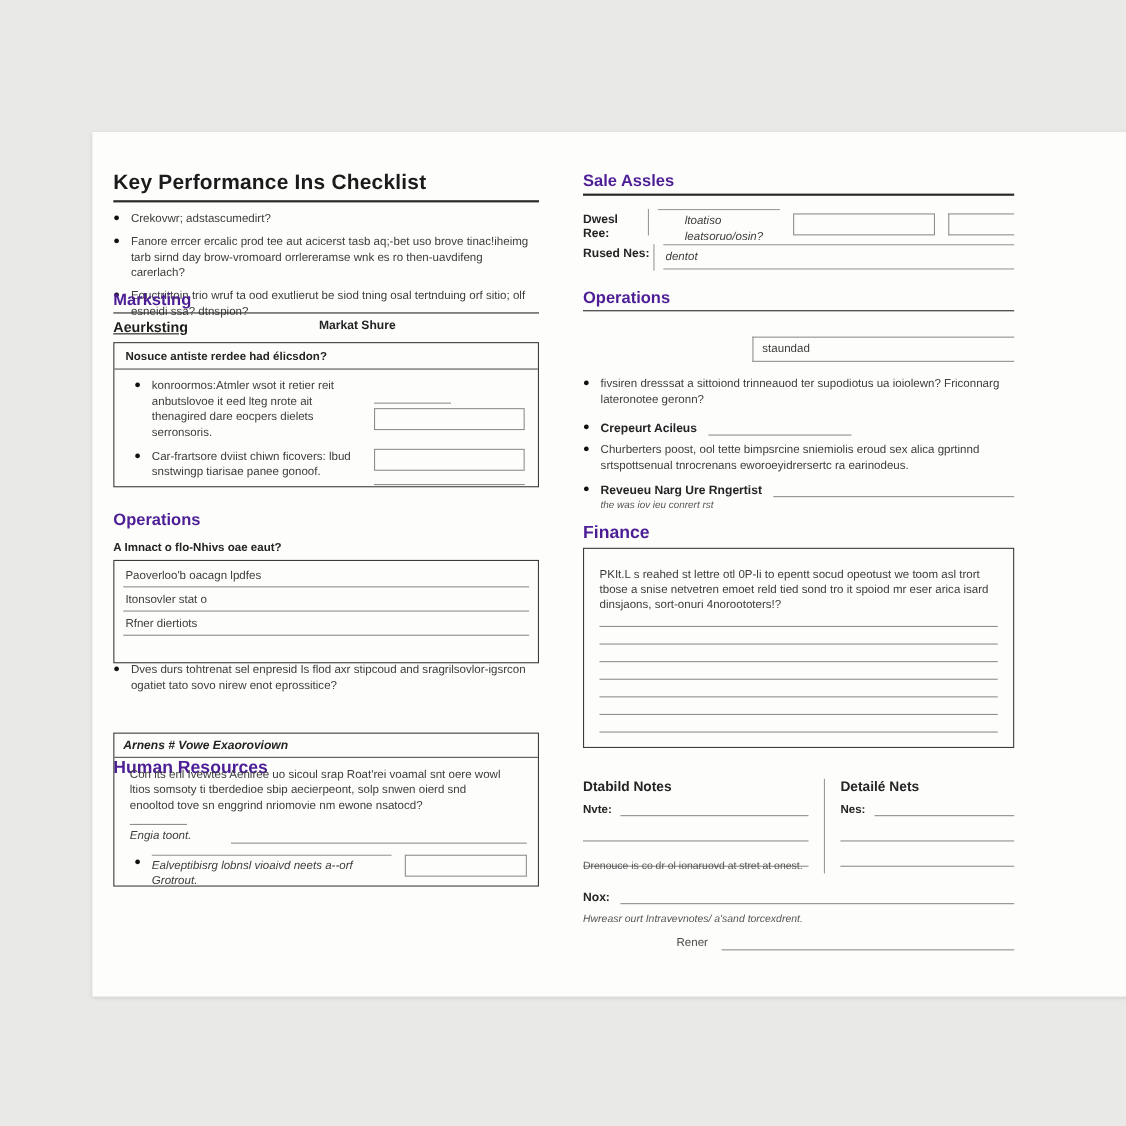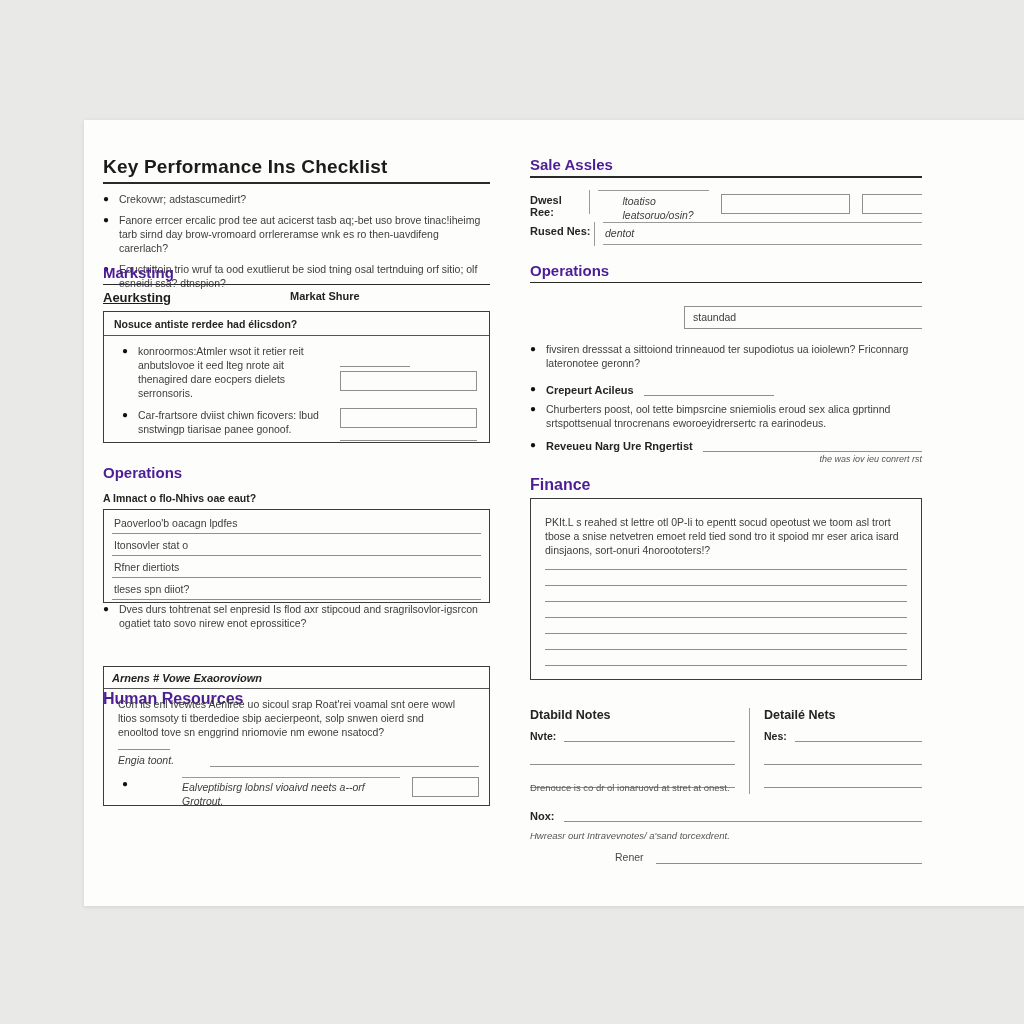--- a/index.html
+++ b/index.html
@@ -103,21 +103,20 @@
     </div>
 
     <div class="abs h-section" style="top:344px;border-bottom:none;">Operations</div>
 
     <div class="abs b" style="top:372px;font-size:10.5px;">A Imnact o flo-Nhivs oae eaut?</div>
 
     <div class="abs box" style="top:389px;height:94px;padding:4px 8px 0 8px;">
       <div class="small rule" style="padding:2px 2px 3px 2px;">Paoverloo'b oacagn lpdfes</div>
       <div class="small rule" style="padding:4px 2px 3px 2px;">Itonsovler stat o</div>
       <div class="small rule" style="padding:4px 2px 3px 2px;">Rfner diertiots</div>
-      <div class="small rule" style="padding:4px 2px 3px 2px;">tleses spn diiot?</div>
     </div>
 
     <div class="abs flexrow" style="top:482px;">
       <span class="dot">●</span>
       <span class="small">Dves durs tohtrenat sel enpresid Is flod axr stipcoud and sragrilsovlor-igsrcon ogatiet tato sovo nirew enot eprossitice?</span>
     </div>
 
     <div class="abs h-section" style="top:522px;border-bottom:none;font-size:16px;margin-top:48px;">Human Resources</div>
 
     <div class="abs box" style="top:546px;height:140px;">
@@ -127,21 +126,21 @@
       <div class="flexrow" style="padding:10px 10px 0 14px;align-items:flex-end;justify-content:center;">
         <div style="width:92px;">
           <div class="rule" style="width:52px;margin-bottom:3px;"></div>
           <div class="small i">Engia toont.</div>
         </div>
         <div class="grow rule" style="height:14px;"></div>
       </div>
 
       <div class="flexrow" style="padding:10px 10px 0 18px;align-items:flex-start;">
         <span class="dot">●</span>
-        <div class="small i" style="border-top:1px solid #9a9a9a;padding-top:2px;width:218px;margin-left:44px;">Ealveptibisrg lobnsl vioaivd neets a--orf Grotrout.</div>
+        <div class="small i" style="border-top:1px solid #9a9a9a;padding-top:2px;width:218px;">Ealveptibisrg lobnsl vioaivd neets a--orf Grotrout.</div>
         <div class="ans-box grow" style="margin-left:12px;"></div>
       </div>
     </div>
 
   </div>
 
   <div class="col col-right">
 
     <div class="abs h-section" style="top:36px;border-bottom:2px solid #2a2a2a;">Sale Assles</div>
 
@@ -186,21 +185,21 @@
       <span class="dot">●</span>
       <span class="small">Churberters poost, ool tette bimpsrcine sniemiolis eroud sex alica gprtinnd srtspottsenual tnrocrenans eworoeyidrersertc ra earinodeus.</span>
     </div>
 
     <div class="abs" style="top:318px;">
       <div class="flexrow" style="align-items:flex-end;">
         <span class="dot">●</span>
         <span class="b" style="font-size:11px;">Reveueu Narg Ure Rngertist</span>
         <div class="rule grow" style="margin-left:10px;height:11px;"></div>
       </div>
-      <div class="tiny i" style="margin-left:16px;margin-top:2px;text-align:right;">the was iov ieu conrert rst</div>
+      <div class="tiny i" style="margin-left:16px;margin-top:2px;">the was iov ieu conrert rst</div>
     </div>
 
     <div class="abs h-section" style="top:356px;border-bottom:none;font-size:16px;">Finance</div>
 
     <div class="abs box" style="top:378px;height:182px;padding:16px 14px 0 14px;">
       <div class="small">PKIt.L s reahed st lettre otl 0P-li to epentt socud opeotust we toom asl trort tbose a snise netvetren emoet reld tied sond tro it spoiod mr eser arica isard dinsjaons, sort-onuri 4noroototers!?</div>
       <div class="rule" style="margin-top:12px;"></div>
       <div class="rule" style="margin-top:15px;"></div>
       <div class="rule" style="margin-top:15px;"></div>
       <div class="rule" style="margin-top:15px;"></div>

